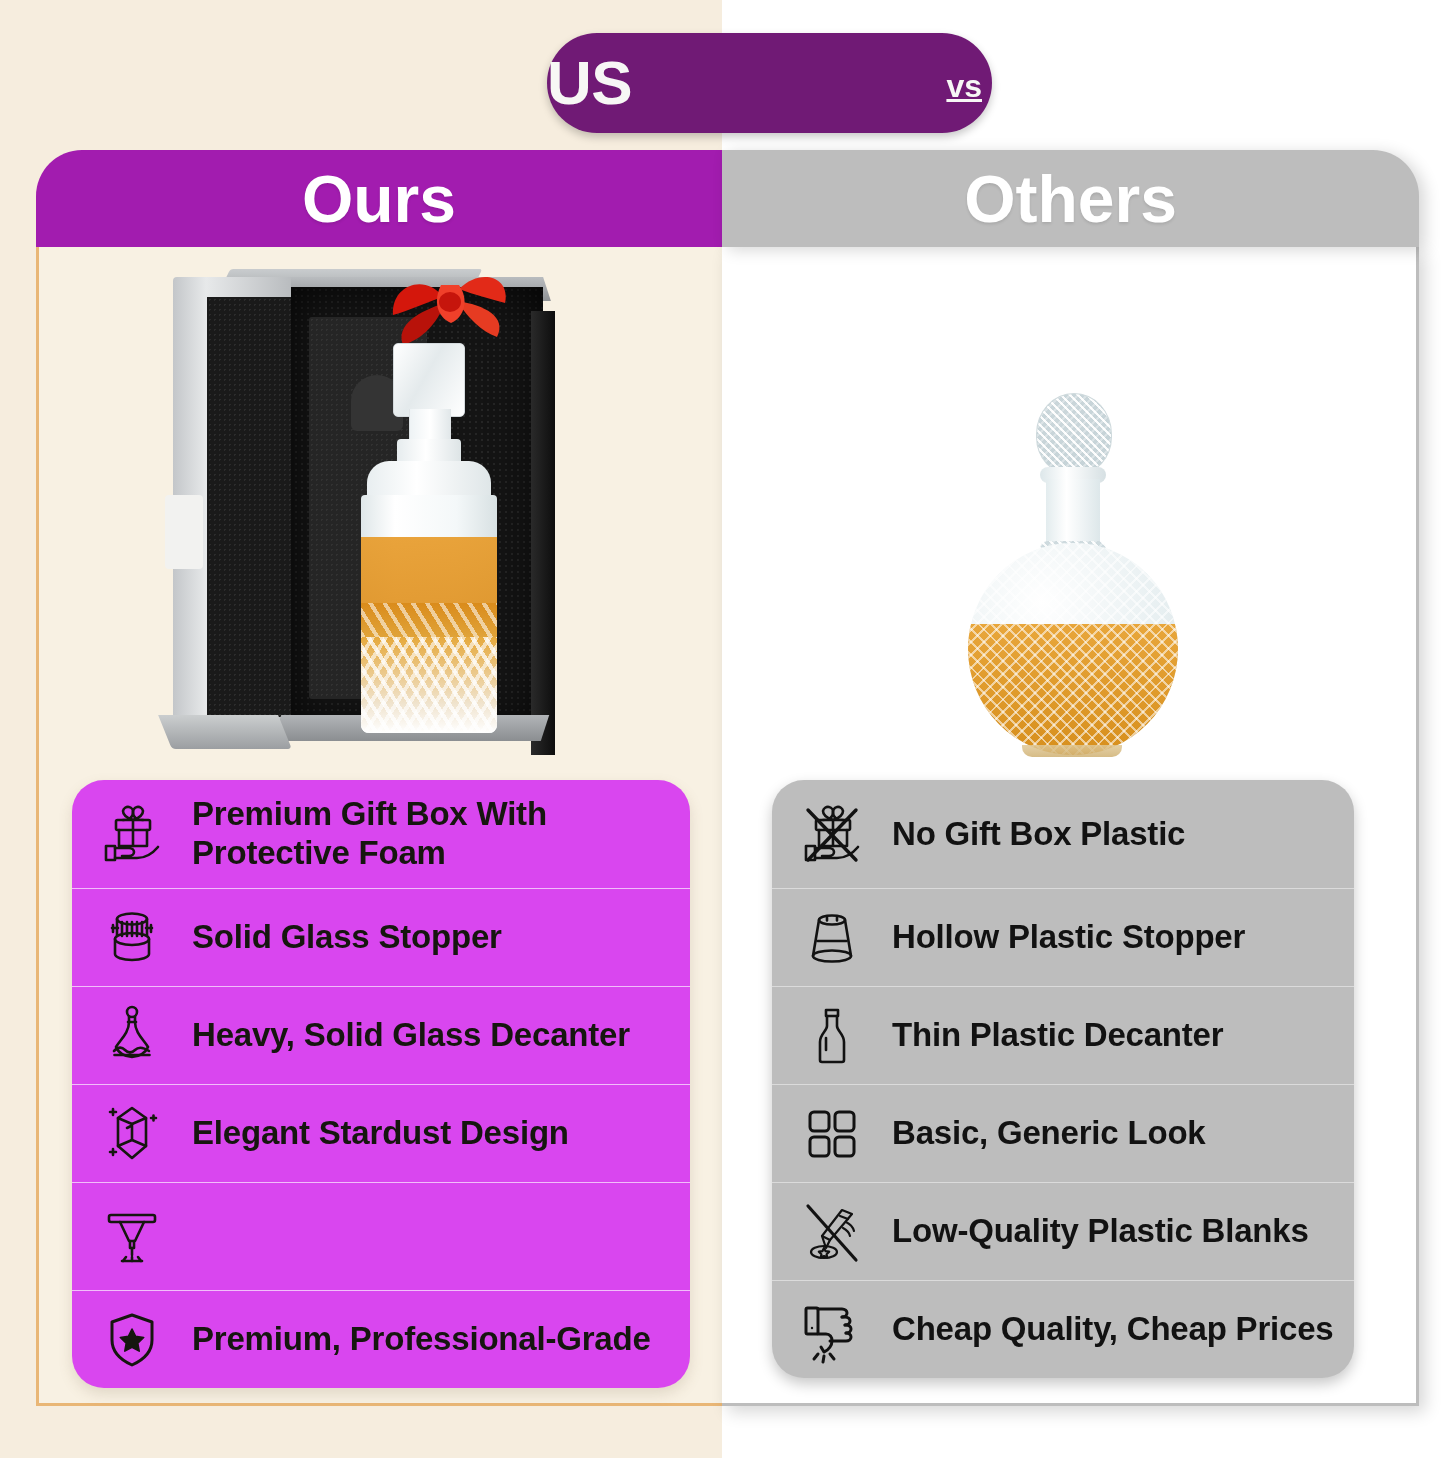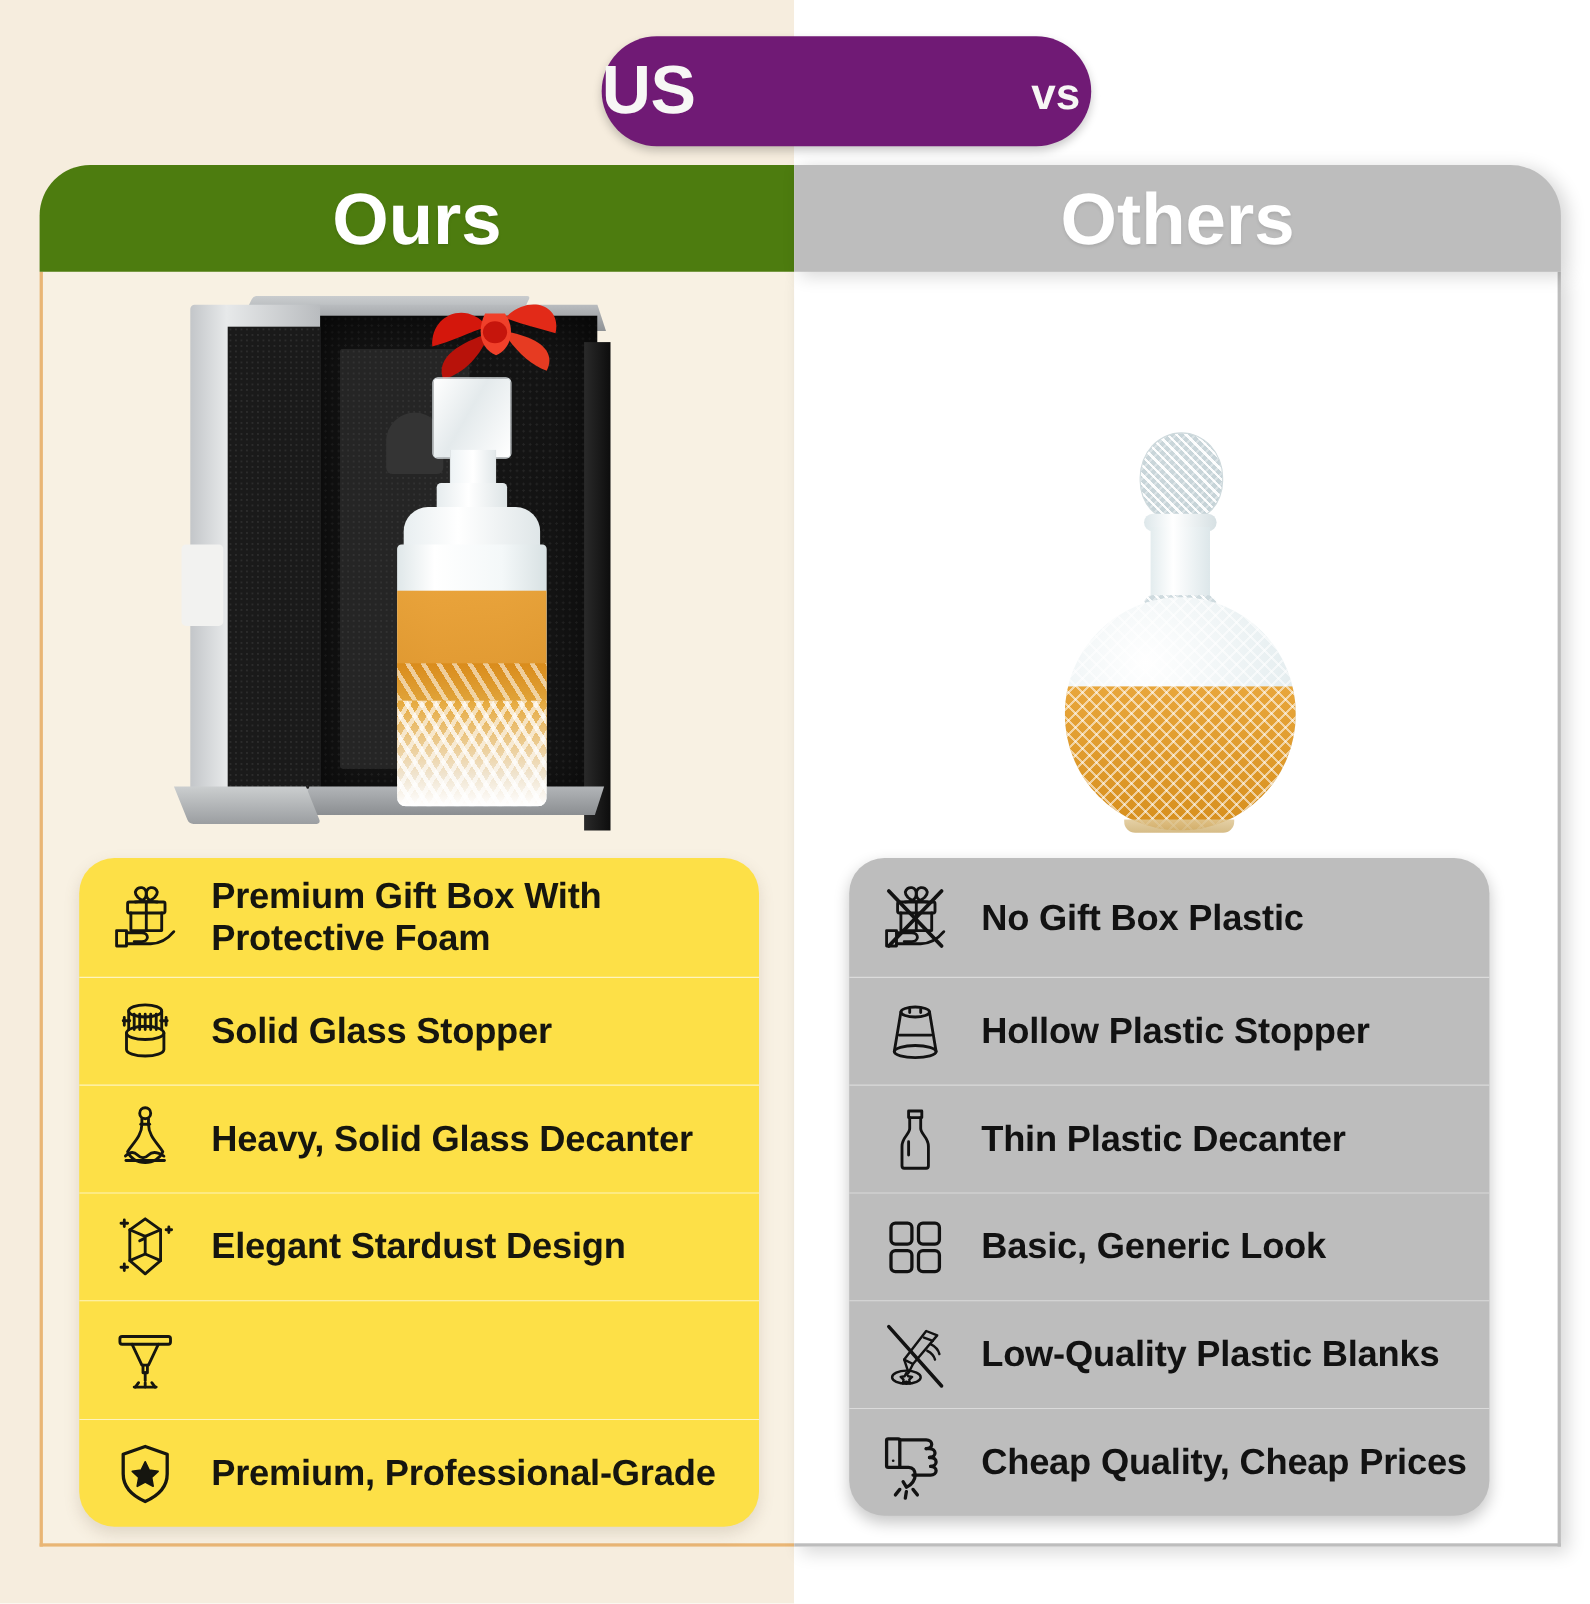--- a/index.html
+++ b/index.html
@@ -44,26 +44,27 @@
   }
   .title-badge .t-main {
     color: #f7f7f5;
     font-size: 62px;
     font-weight: bold;
     letter-spacing: -0.5px;
     line-height: 1;
   }
   .title-badge .t-vs {
     color: #f7f7f5;
-    font-size: 40px;
+    font-size: 32px;
     font-weight: bold;
     margin: 0 10px;
     position: relative;
     top: 3px;
     line-height: 1;
+    text-decoration: underline;
   }
 
   
   .panel {
     position: absolute;
     top: 150px;
     height: 1256px;
   }
   .panel-left  { left: 36px;  width: 686px; }
   .panel-right { left: 722px; width: 697px; }
@@ -88,21 +89,21 @@
 
   .panel-header {
     position: absolute; left: 0; top: 0;
     height: 97px;
     display: flex;
     align-items: center;
     justify-content: center;
   }
   .panel-left .panel-header {
     width: 686px;
-    background: #4d7c0f;
+    background: #a21caf;
     border-radius: 46px 0 0 0;
     text-align: center;
   }
   .panel-right .panel-header {
     width: 697px;
     background: #bdbdbd;
     border-radius: 0 46px 0 0;
     box-shadow: 6px 3px 16px rgba(0,0,0,0.16);
   }
   .panel-header .hdr-text {
@@ -291,21 +292,21 @@
 
   
   .feature-card {
     position: absolute;
     border-radius: 32px;
     overflow: hidden;
   }
   .card-left {
     left: 72px; top: 780px;
     width: 618px;
-    background: #fde047;
+    background: #d946ef;
     box-shadow: 0 6px 14px rgba(120,100,70,0.18);
   }
   .card-right {
     left: 772px; top: 780px;
     width: 582px;
     background: #bdbdbd;
     box-shadow: 0 6px 14px rgba(0,0,0,0.22);
   }
   .feature-row {
     display: flex;

